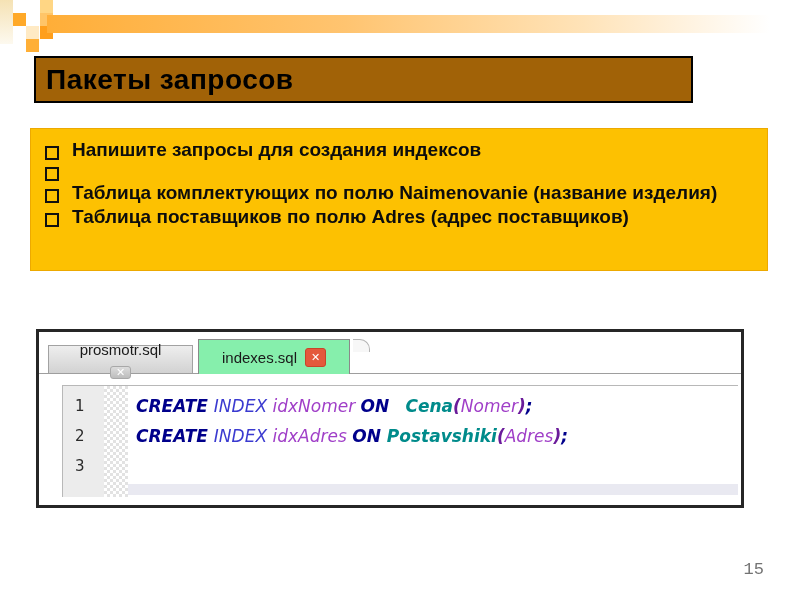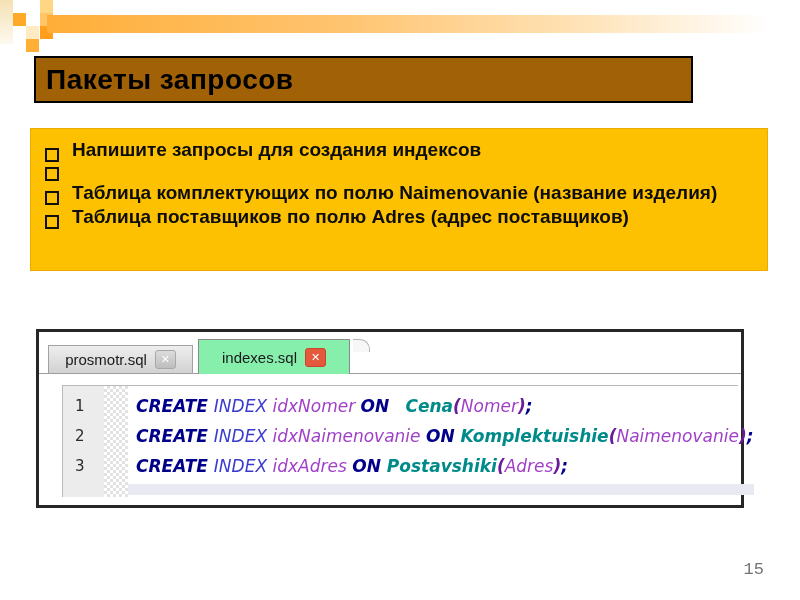--- a/index.html
+++ b/index.html
@@ -31,42 +31,42 @@
     font-family:"Liberation Sans",sans-serif;letter-spacing:0.5px;
   }
   
   .bullet-box{
     position:absolute;left:30px;top:128px;width:738px;height:143px;
     background:#fdc101;border:1px solid #eda900;box-sizing:border-box;
     padding:9px 10px 0 12px;
   }
   .bullet-box ul{list-style:none;margin:0;padding:0;}
   .bullet-box li{
-    display:flex;align-items:flex-end;font-size:19px;font-weight:bold;
+    display:flex;align-items:center;font-size:19px;font-weight:bold;
     color:#0d0d0d;line-height:24px;margin-bottom:0;
   }
   .bullet-sq{
     flex:0 0 auto;width:10px;height:10px;border:2px solid #101010;
     margin:5px 13px 0 2px;background:transparent;
   }
   
   .editor{
     position:absolute;left:36px;top:329px;width:708px;height:179px;
     border:3px solid #262626;background:#fff;box-sizing:border-box;
   }
   .tabbar{position:relative;height:42px;}
   .tab-divider{position:absolute;left:0;right:0;top:41px;height:1px;background:#9e9e9e;}
   .tab{
     position:absolute;display:flex;align-items:center;justify-content:center;
     gap:8px;font-size:15px;color:#1a1a1a;box-sizing:border-box;cursor:default;
   }
   .tab-inactive{
     left:9px;top:13px;width:145px;height:28px;
     background:linear-gradient(to bottom,#eeeeee,#d2d2d2);
-    border:1px solid #a2a2a2;border-bottom:none;
+    border:1px solid #a2a2a2;border-bottom:none;flex-direction:column;
   }
   .tab-active{
     left:159px;top:7px;width:152px;height:35px;background:#86efac;
     border:1px solid #8a8a8a;border-bottom:none;z-index:2;
   }
   .tab-sliver{
     position:absolute;left:314px;top:7px;width:16px;height:12px;
     border-top:1px solid #b5b5b5;border-right:1px solid #b5b5b5;
     border-top-right-radius:10px;background:#f7f7f7;z-index:1;
   }
@@ -168,19 +168,18 @@
   <div class="code-area">
     <div class="gutter-numbers" id="gutter-numbers">
         <div class="ln">1</div>
         <div class="ln">2</div>
         <div class="ln">3</div>
       </div>
     <div class="gutter-checker"></div>
     <div class="code-col" id="code-col">
       <div class="empty-line-band"></div>
     <div class="code-row"><span class="seg-kw">CREATE </span><span class="seg-kw2">INDEX </span><span class="seg-id">idxNomer </span><span class="seg-kw">ON</span><span>   </span><span class="seg-tbl">Cena</span><span class="seg-par">(</span><span class="seg-id">Nomer</span><span class="seg-par">)</span><span class="seg-kw">;</span></div>
-        <div class="code-row"><span class="seg-kw">CREATE </span><span class="seg-kw2">INDEX </span><span class="seg-id">idxNaimenovanie </span><span class="seg-kw">ON </span><span class="seg-tbl">Komplektuishie</span><span class="seg-par">(</span><span class="seg-id">Naimenovanie</span><span class="seg-par">)</span><span class="seg-kw">;</span></div>
         <div class="code-row"><span class="seg-kw">CREATE </span><span class="seg-kw2">INDEX </span><span class="seg-id">idxAdres </span><span class="seg-kw">ON </span><span class="seg-tbl">Postavshiki</span><span class="seg-par">(</span><span class="seg-id">Adres</span><span class="seg-par">)</span><span class="seg-kw">;</span></div>
       </div>
   </div>
 </div>
 
 <div class="page-number">15</div>
 
 </body></html>

